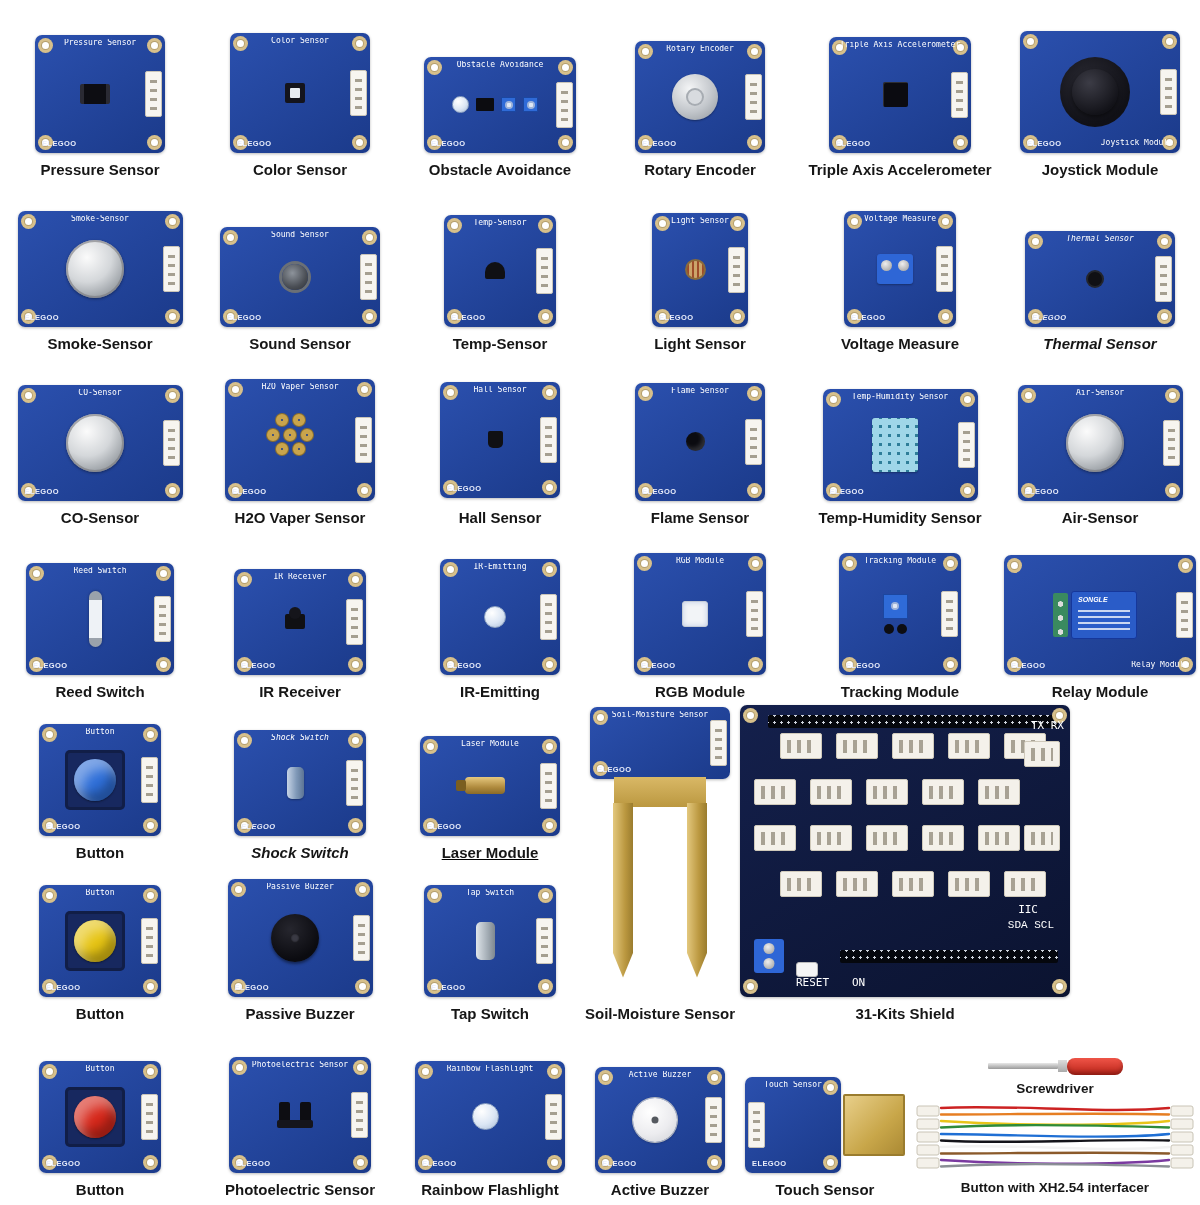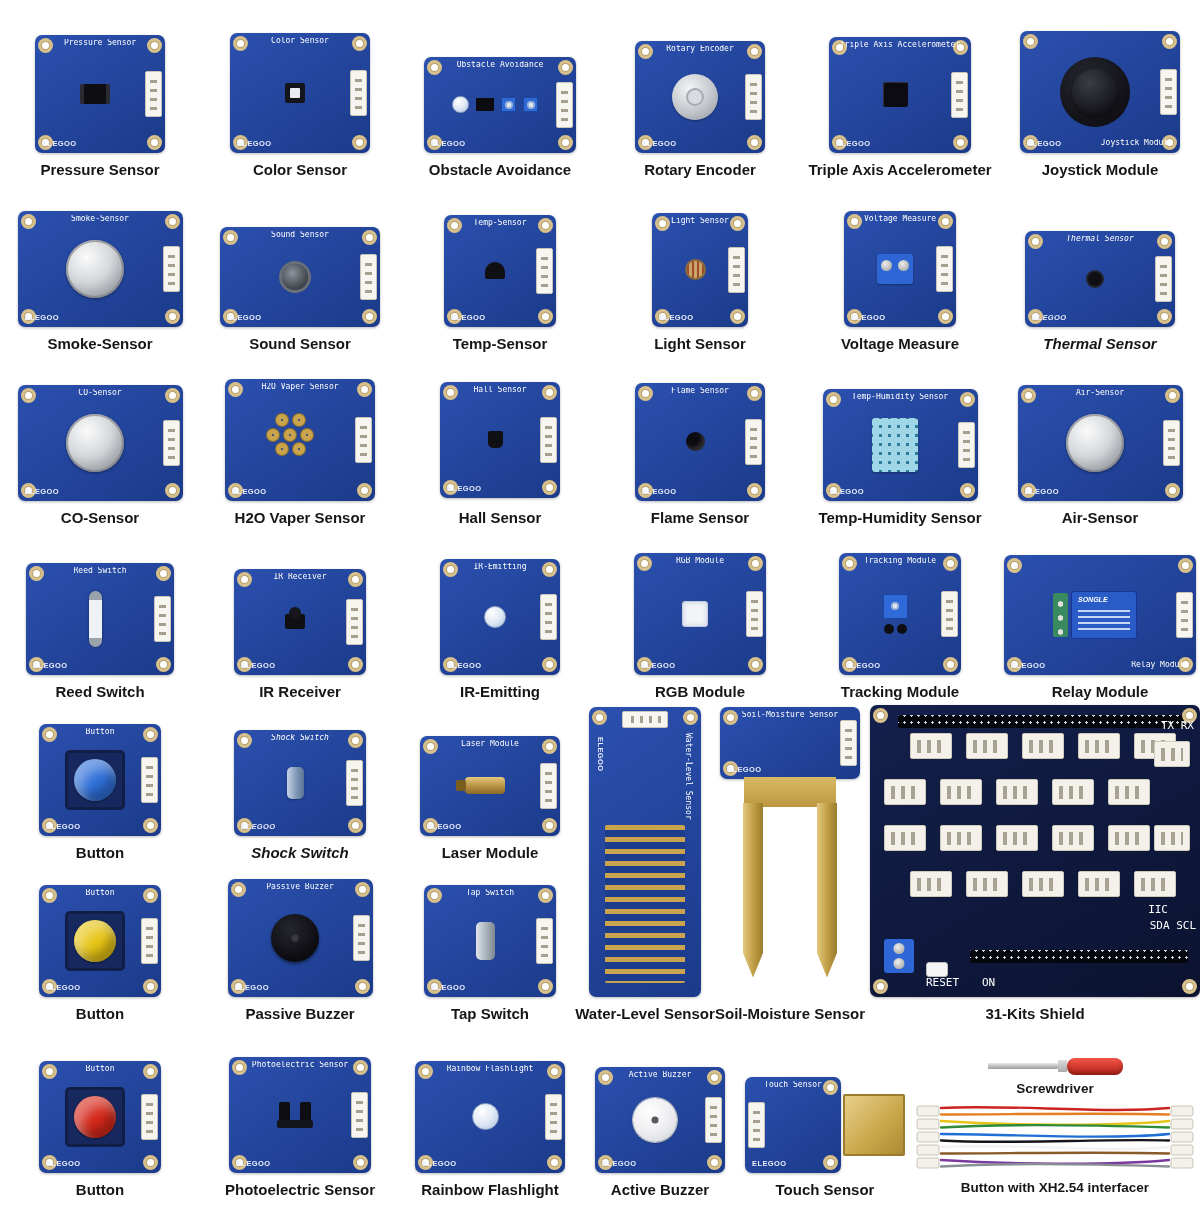--- a/index.html
+++ b/index.html
@@ -576,21 +576,21 @@
             <div class="connector"></div>
             <div class="brand">ELEGOO</div>
             <div class="feature">
               <div class="f-pbuzz"></div>
             </div>
           </div>
           <div class="cell-label">Passive Buzzer</div>
         </div>
       </div>
       <div class="stack" style="width: 180px;">
-        <div class="cell stack-cell" style="width: 180px;">
+        <div class="cell stack-cell" style="width: 180px; text-decoration: underline;">
           <div class="board" style="width: 140px; height: 100px;">
             <div class="hole tl"></div>
             <div class="hole tr"></div>
             <div class="hole bl"></div>
             <div class="hole br"></div>
             <div class="btitle">Laser Module</div>
             <div class="connector"></div>
             <div class="brand">ELEGOO</div>
             <div class="feature">
               <div class="f-laser"></div>
@@ -606,31 +606,20 @@
             <div class="hole br"></div>
             <div class="btitle">Tap Switch</div>
             <div class="connector"></div>
             <div class="brand">ELEGOO</div>
             <div class="feature">
               <div class="f-tap"></div>
             </div>
           </div>
           <div class="cell-label">Tap Switch</div>
         </div>
-      </div>
-      <div class="cell tall" style="width: 130px;">
-        <div class="board" style="width: 112px; height: 290px;">
-          <div class="hole tl"></div>
-          <div class="hole tr"></div>
-          <div class="connector top"></div>
-          <div class="btitle vert">Water-Level Sensor</div>
-          <div class="brand vert">ELEGOO</div>
-          <div class="wl-stripes"></div>
-        </div>
-        <div class="cell-label">Water-Level Sensor</div>
       </div>
       <div class="cell tall" style="width: 160px;">
         <div class="soil-wrap" style="width: 150px; height: 290px;">
           <div class="board soil-board" style="width: 140px; height: 72px;">
             <div class="hole tl"></div>
             <div class="hole bl"></div>
             <div class="btitle">Soil-Moisture Sensor</div>
             <div class="connector"></div>
             <div class="brand">ELEGOO</div>
           </div>
@@ -664,21 +653,21 @@
           <div class="sh-conn" style="left: 182px; top: 120px;"></div>
           <div class="sh-conn" style="left: 238px; top: 120px;"></div>
           <div class="sh-conn" style="left: 40px; top: 166px;"></div>
           <div class="sh-conn" style="left: 96px; top: 166px;"></div>
           <div class="sh-conn" style="left: 152px; top: 166px;"></div>
           <div class="sh-conn" style="left: 208px; top: 166px;"></div>
           <div class="sh-conn" style="left: 264px; top: 166px;"></div>
           <div class="sh-conn" style="left: 284px; top: 36px; width: 36px;"></div>
           <div class="sh-conn" style="left: 284px; top: 120px; width: 36px;"></div>
           <div class="sh-text" style="right: 6px; top: 14px;">TX RX</div>
-          <div class="sh-text" style="right: 4px; top: 214px;">SDA SCL</div>
+          <div class="sh-text" style="right: 16px; top: 214px; font-family: Liberation Mono, monospace;">SDA SCL</div>
           <div class="sh-text" style="right: 32px; top: 198px;">IIC</div>
           <div class="sh-text" style="left: 56px; bottom: 8px;">RESET</div>
           <div class="sh-text" style="left: 112px; bottom: 8px;">ON</div>
           <div class="sh-term"></div>
           <div class="sh-btn"></div>
         </div>
         <div class="cell-label">31-Kits Shield</div>
       </div>
     </div>
   <div id="sec-last" class="grid-row last">

